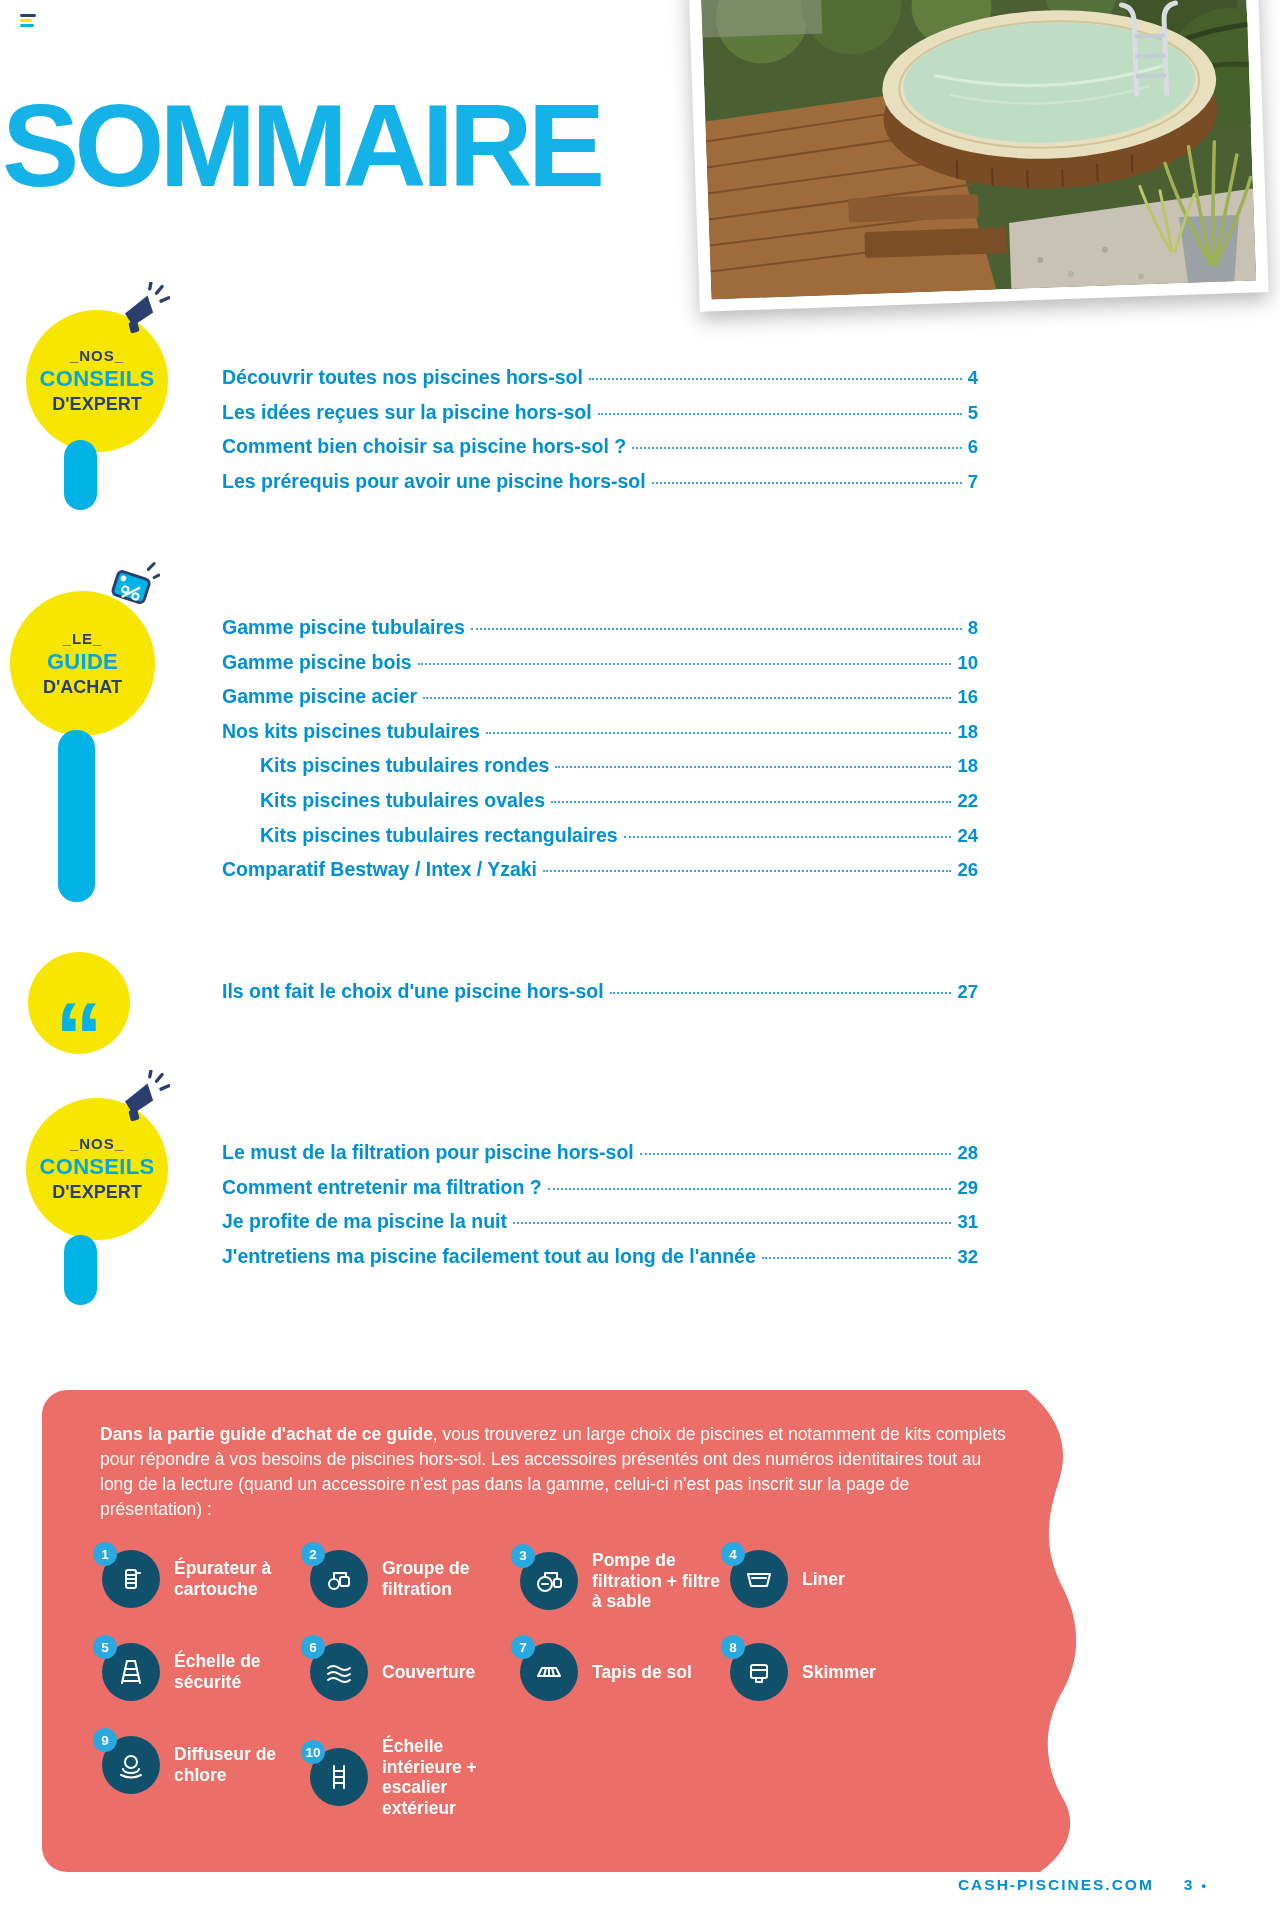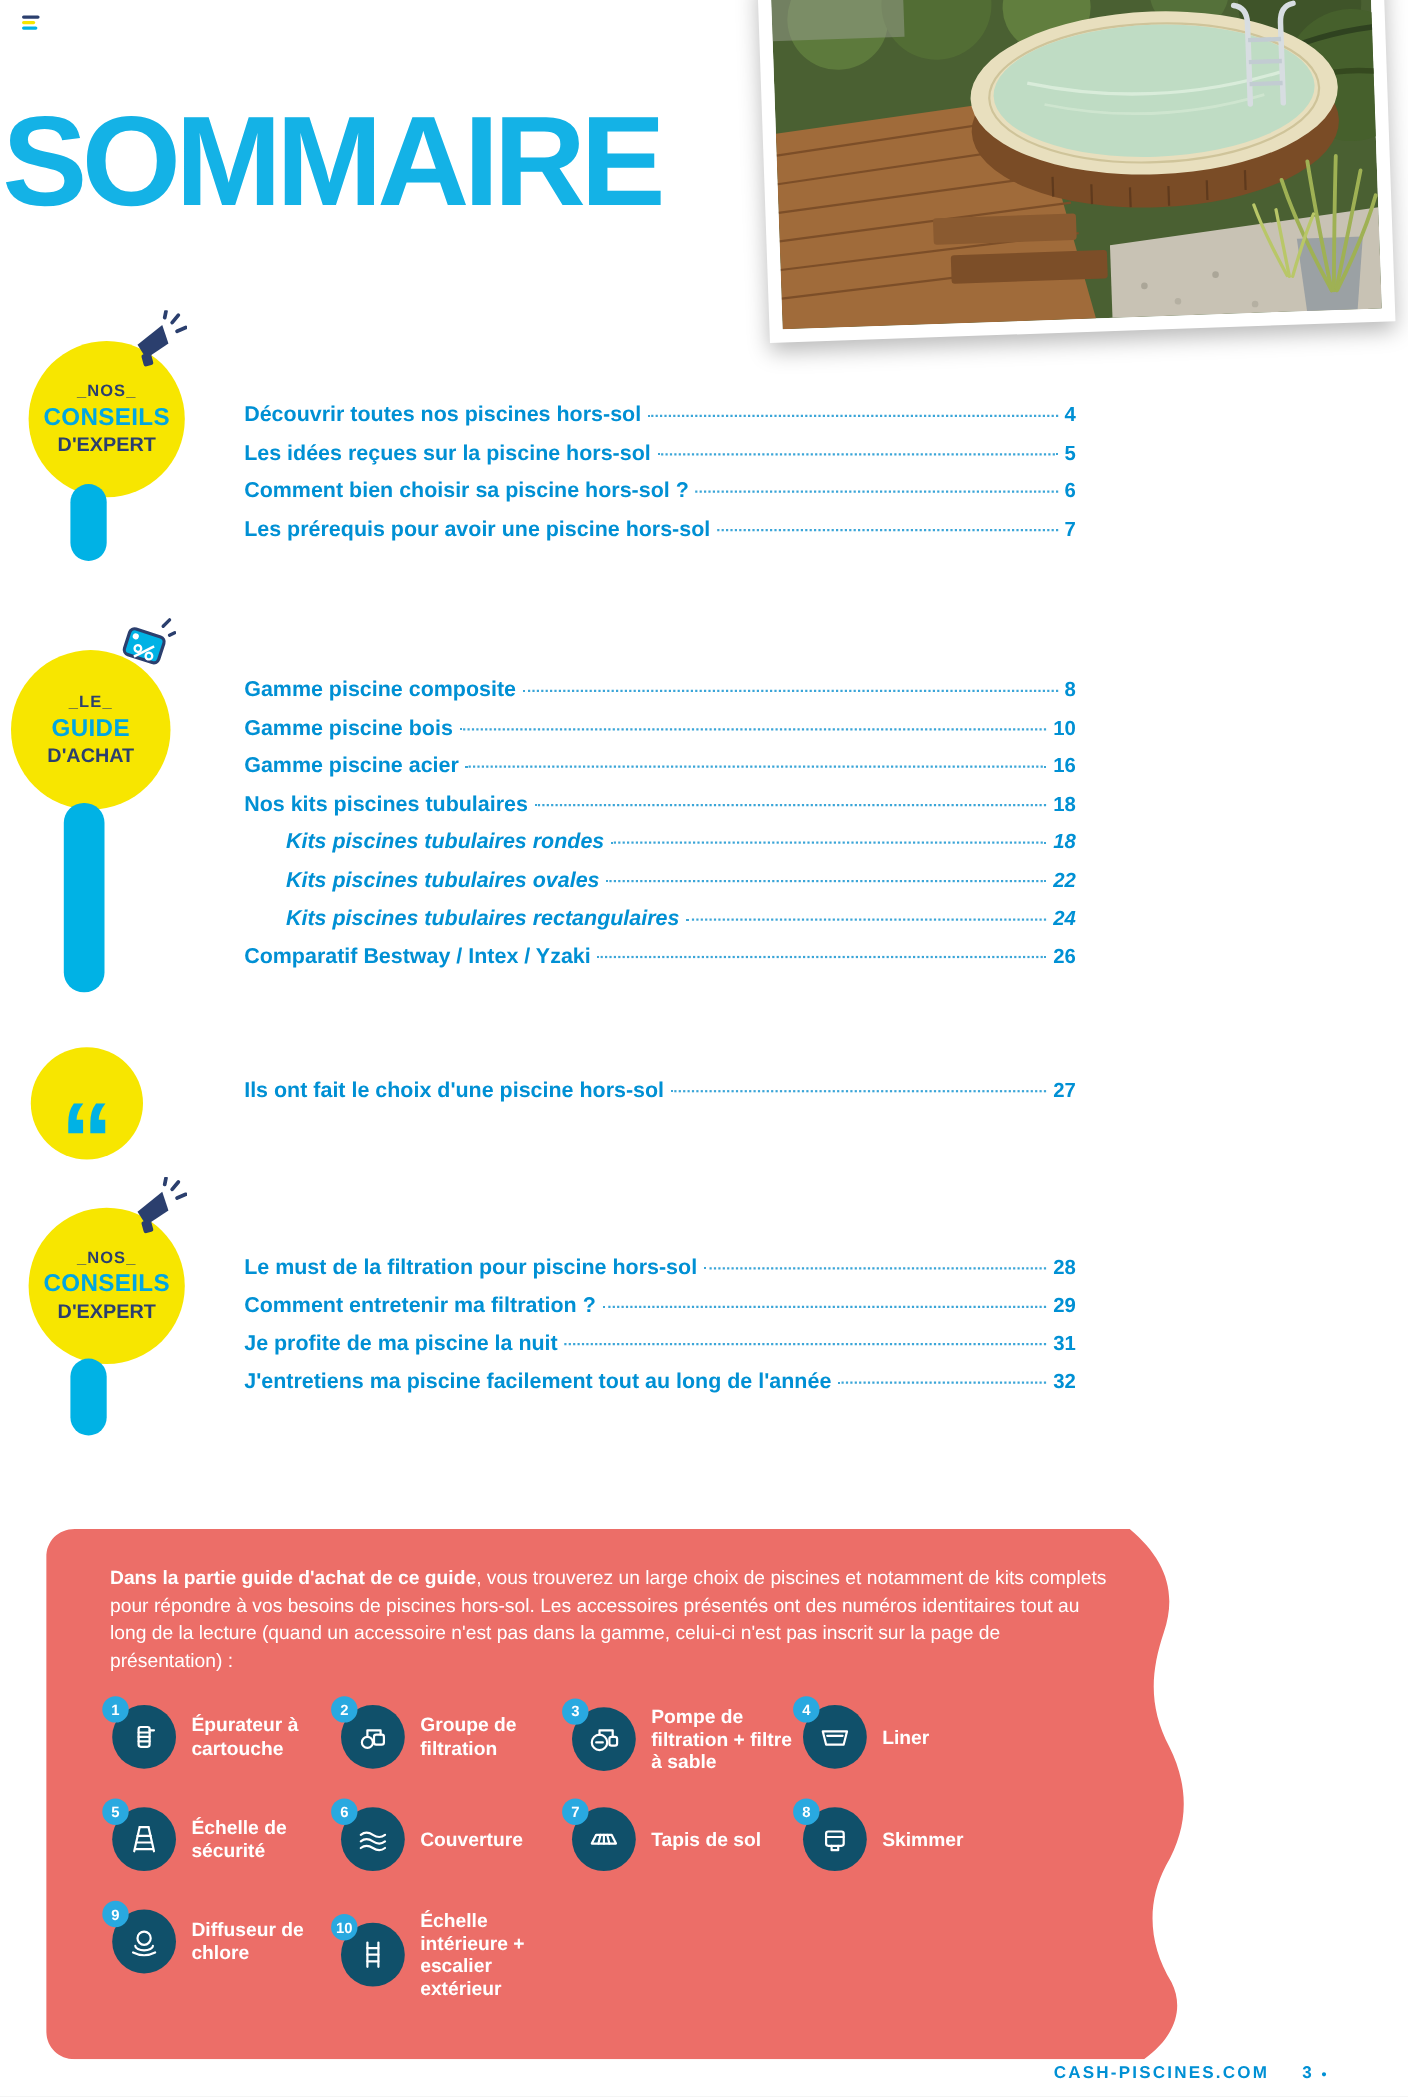--- a/index.html
+++ b/index.html
@@ -29,21 +29,21 @@
   .badge-icon { position:absolute; }
   .quote-circle { position:absolute; left:28px; top:952px; width:102px; height:102px; border-radius:50%; background:#f7e600; display:flex; align-items:center; justify-content:center; overflow:hidden; }
   .quote-glyph { color:#00b2e5; font-size:96px; font-weight:bold; line-height:1; transform:translateY(34px); }
 
   
   .toc-section { position:absolute; left:222px; width:756px; }
   .toc-row { display:flex; align-items:baseline; height:34.6px; color:#0090d4; font-size:19.5px; font-weight:bold; }
   .toc-row .label { white-space:nowrap; }
   .toc-row .dots { flex:1; border-bottom:2.5px dotted #3aa5d8; margin:0 6px; transform:translateY(-4px); min-width:20px; }
   .toc-row .pagenum { font-size:18.5px; font-weight:bold; }
-  .toc-row.indent { margin-left:38px;font-style:italic; }
+  .toc-row.indent { margin-left:38px; }
 
   
   .info-box { position:absolute; left:42px; top:1390px; width:1042px; height:482px; }
   .info-bg { position:absolute; left:0; top:0; width:100%; height:100%; }
   .info-text { position:absolute; left:58px; top:32px; width:910px; color:#ffffff; font-size:17.5px; line-height:1.42; }
   .info-text b { font-weight:bold; }
 
   .acc-item { position:absolute; display:flex; align-items:center; gap:14px; width:210px; }
   .acc-icon { position:relative; width:58px; height:58px; min-width:58px; border-radius:50%; background:#10506a; display:flex; align-items:center; justify-content:center; }
   .acc-num { position:absolute; top:-8px; left:-9px; width:24px; height:24px; border-radius:50%; background:#29a9e0; color:#ffffff; font-size:13.5px; font-weight:bold; display:flex; align-items:center; justify-content:center; }
@@ -189,21 +189,21 @@
     </g>
     <g stroke="#2b3f6e" stroke-width="2.6" stroke-linecap="round">
       <line x1="38" y1="8" x2="43" y2="3"></line>
         <line x1="43" y1="15" x2="47" y2="13"></line>
     </g>
   </svg>
   <div class="badge-bar" style="left:58px; top:730px; width:37px; height:172px;"></div>
 
   <div class="toc-section" style="top:616px;">
     <div class="toc-row">
-      <span class="label">Gamme piscine composite</span>
+      <span class="label">Gamme piscine tubulaires</span>
       <span class="dots"></span>
       <span class="pagenum">8</span>
     </div>
     <div class="toc-row">
       <span class="label">Gamme piscine bois</span>
       <span class="dots"></span>
       <span class="pagenum">10</span>
     </div>
     <div class="toc-row">
       <span class="label">Gamme piscine acier</span>

